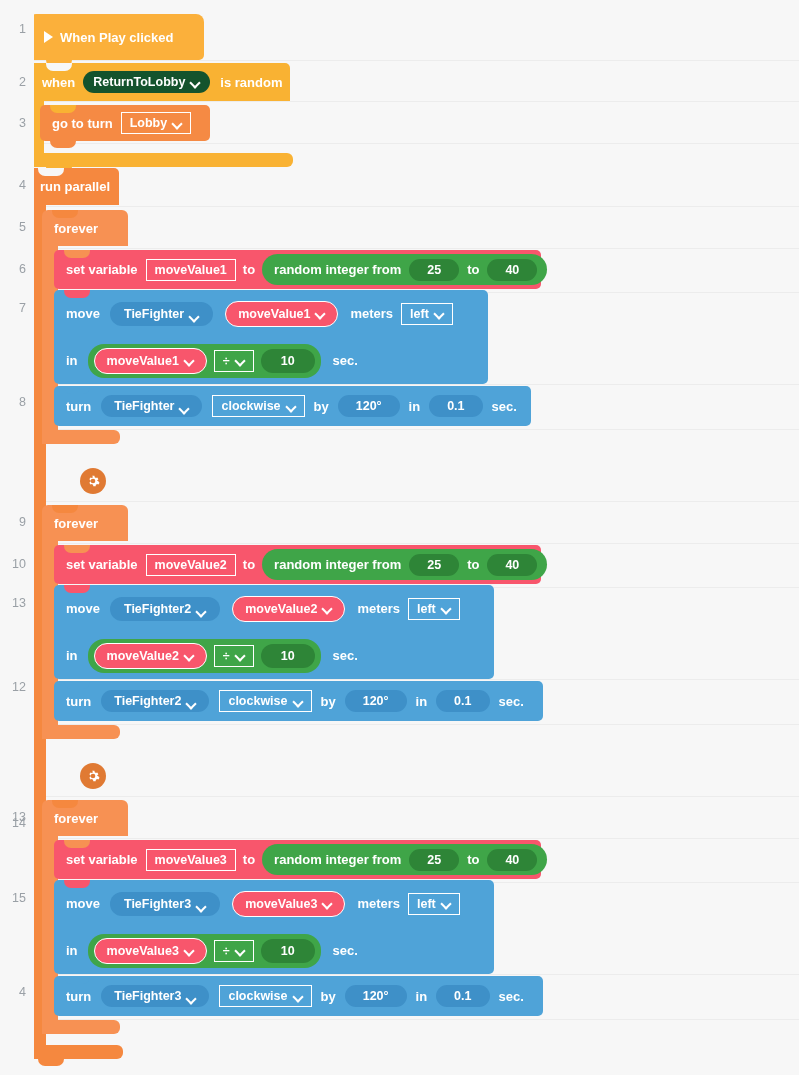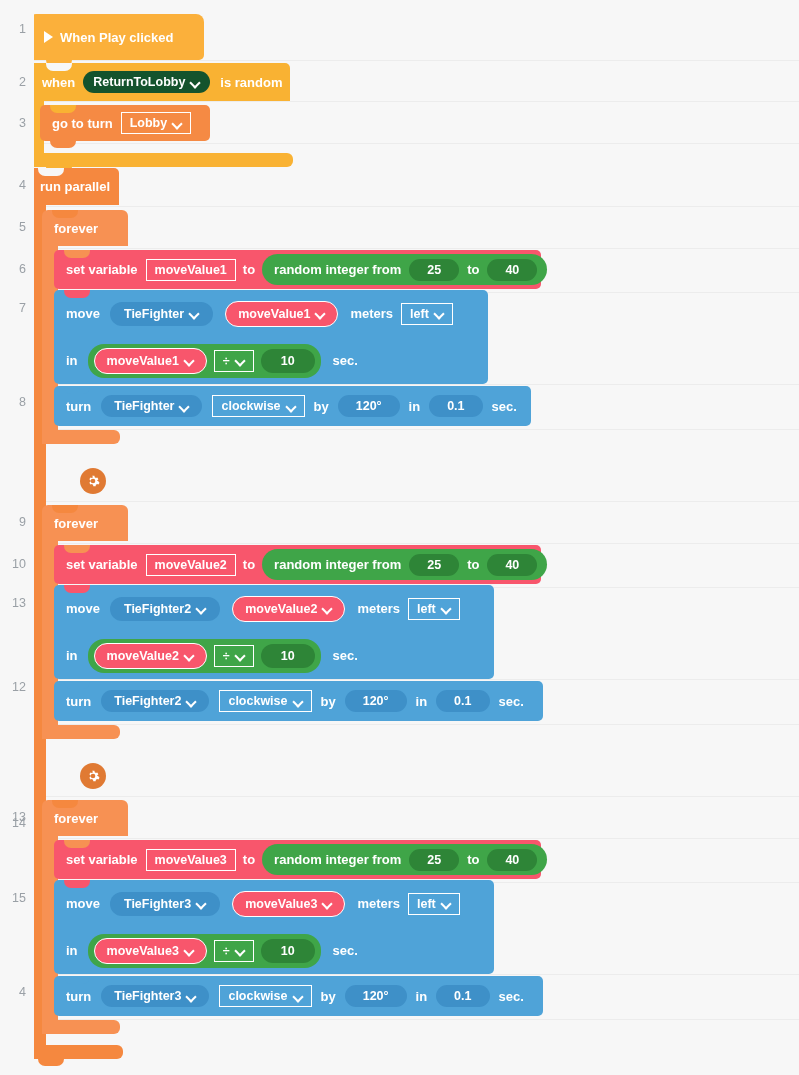--- a/index.html
+++ b/index.html
@@ -30,21 +30,21 @@
   .c-scene{background:#f58a44;}
   .c-ctrl{background:#f5883f;}
   .c-ctrl2{background:#f79153;}
   .c-var{background:#f8566c;}
   .c-op{background:#3fa548;}
   .c-motion{background:#4fa3d8;}
   
   .pill{border-radius:13px;padding:4px 10px;font-size:12.5px;font-weight:bold;display:inline-flex;align-items:center;gap:6px;}
   .pill-dark-yellow{background:#14532d;}
   .pill-dark-green{background:#2e8537;}
-  .pill-dark-blue{background:#3e90c8;}
+  .pill-dark-blue{background:#3e90c8;align-items:flex-end;}
   .boxfield{border:1.6px solid #fff;border-radius:0;padding:3px 8px;font-size:12.5px;font-weight:bold;display:inline-flex;align-items:center;gap:6px;background:transparent;}
   .varpill{background:#f8566c;border:1.6px solid #fff;border-radius:13px;padding:3px 9px;font-size:12.5px;font-weight:bold;display:inline-flex;align-items:center;gap:6px;}
   .chev{display:inline-block;width:9px;height:9px;position:relative;}
   .chev:after{content:"";position:absolute;left:0;top:1px;width:6px;height:6px;
        border-right:2px solid #fff;border-bottom:2px solid #fff;transform:rotate(45deg);}
   .play{width:0;height:0;border-left:9px solid #fff;border-top:6px solid transparent;border-bottom:6px solid transparent;margin-right:7px;}
   .gear{position:absolute;width:26px;height:26px;border-radius:50%;background:#e07a33;
         display:flex;align-items:center;justify-content:center;}
   .gear svg{display:block;}
   .opwrap{border-radius:16px;padding:4px 6px;display:inline-flex;align-items:center;gap:7px;background:#3fa548;}

